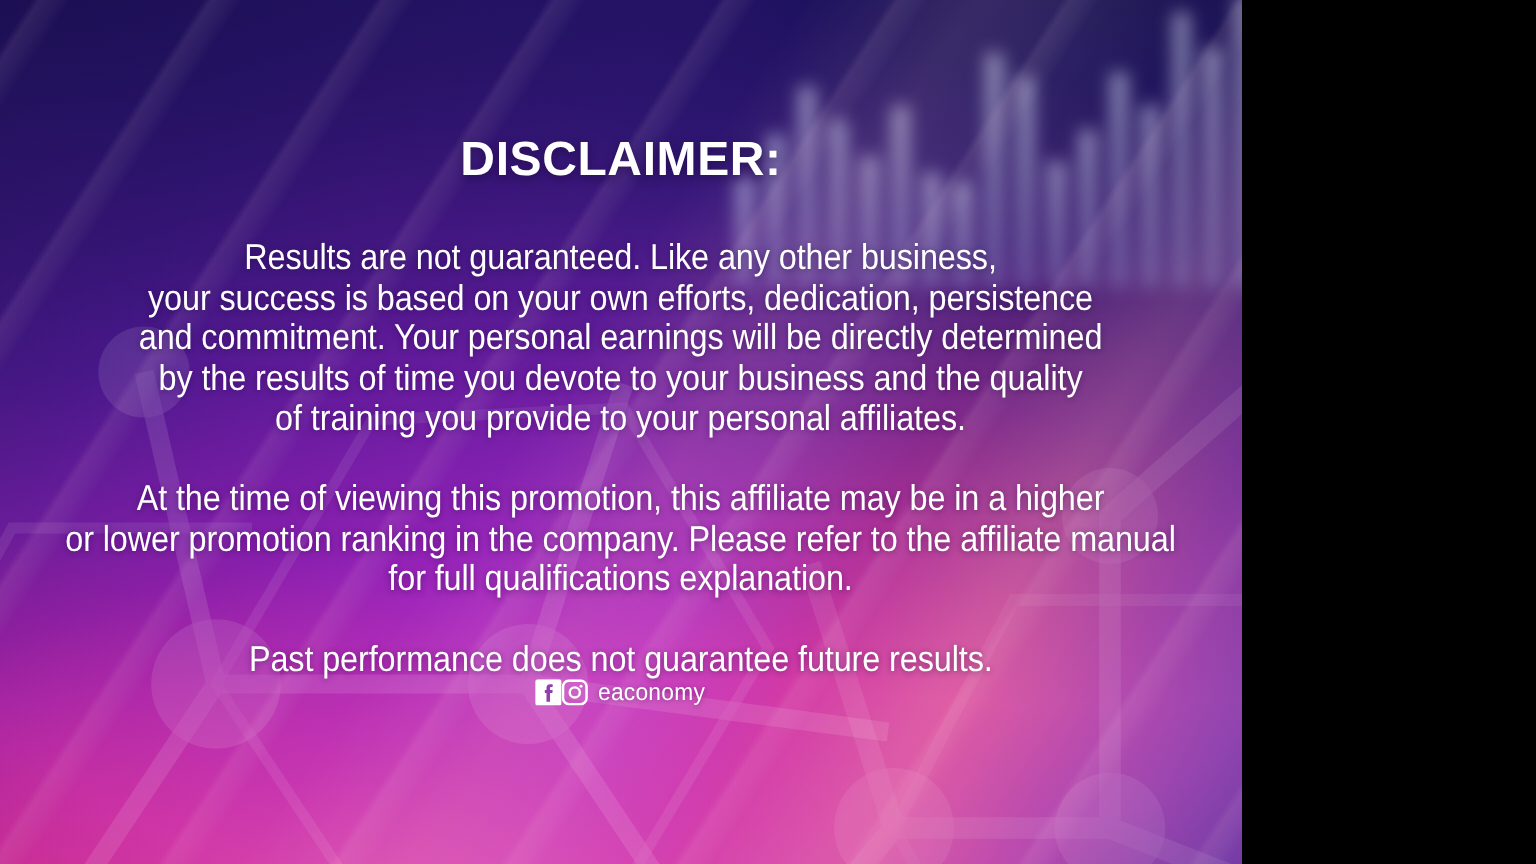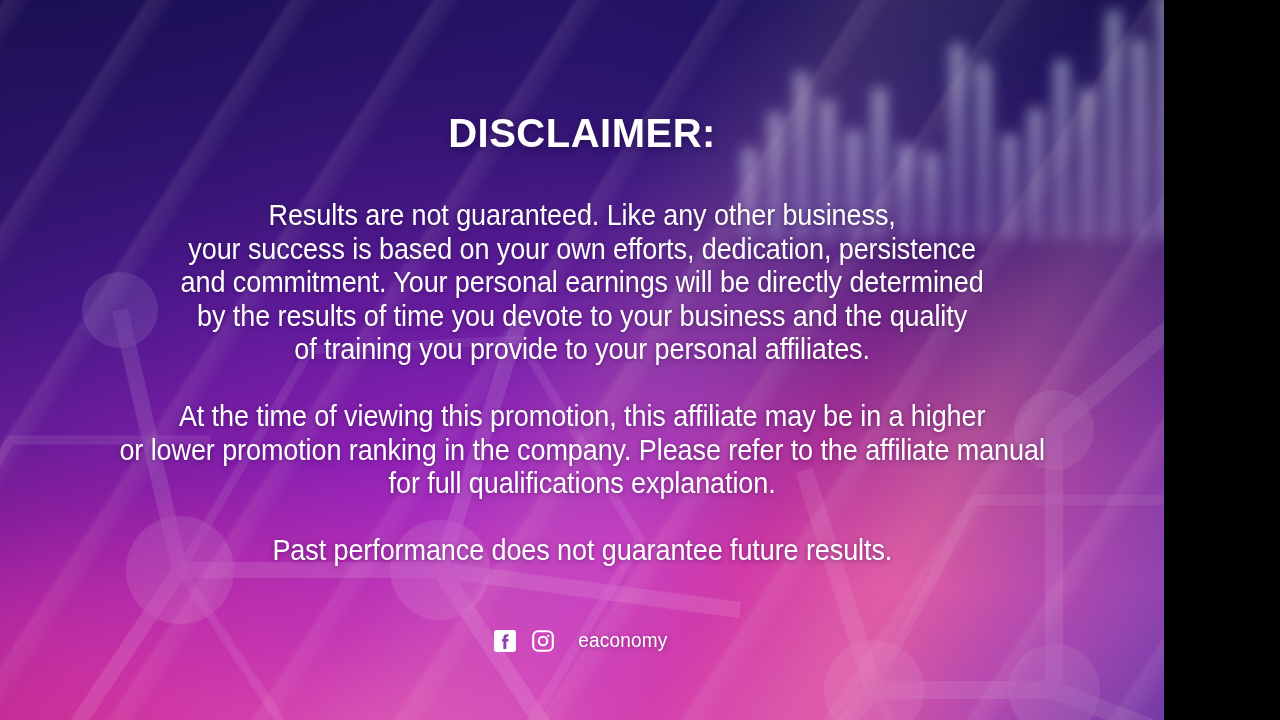--- a/index.html
+++ b/index.html
@@ -3,21 +3,21 @@
 <meta charset="utf-8">
 <style>
   html, body {
     margin: 0;
     padding: 0;
     background: #000;
   }
 
   #slide {
     position: relative;
-    width: 1164px;
+    width: 1035px;
     height: 720px;
     overflow: hidden;
     font-family: "Liberation Sans", sans-serif;
     background: #3a1170;
   }
 
   
 
   .bg-layer {
     position: absolute;
@@ -187,24 +187,23 @@
     transform: scaleX(0.90);
     transform-origin: center top;
     white-space: pre-line;
   }
 
   .para-1 { margin-top: 45px; }
   .para-2 { margin-top: 33px; }
   .para-3 { margin-top: 33px; }
 
   .footer {
-    margin-top: 63px;
     display: flex;
-    align-items: flex-end;
-    gap: 16px;
+    align-items: flex-start;
+    gap: 0;
   }
 
   .social-icon {
     width: 22px;
     height: 22px;
     display: block;
     flex: none;
   }
 
   .handle {

